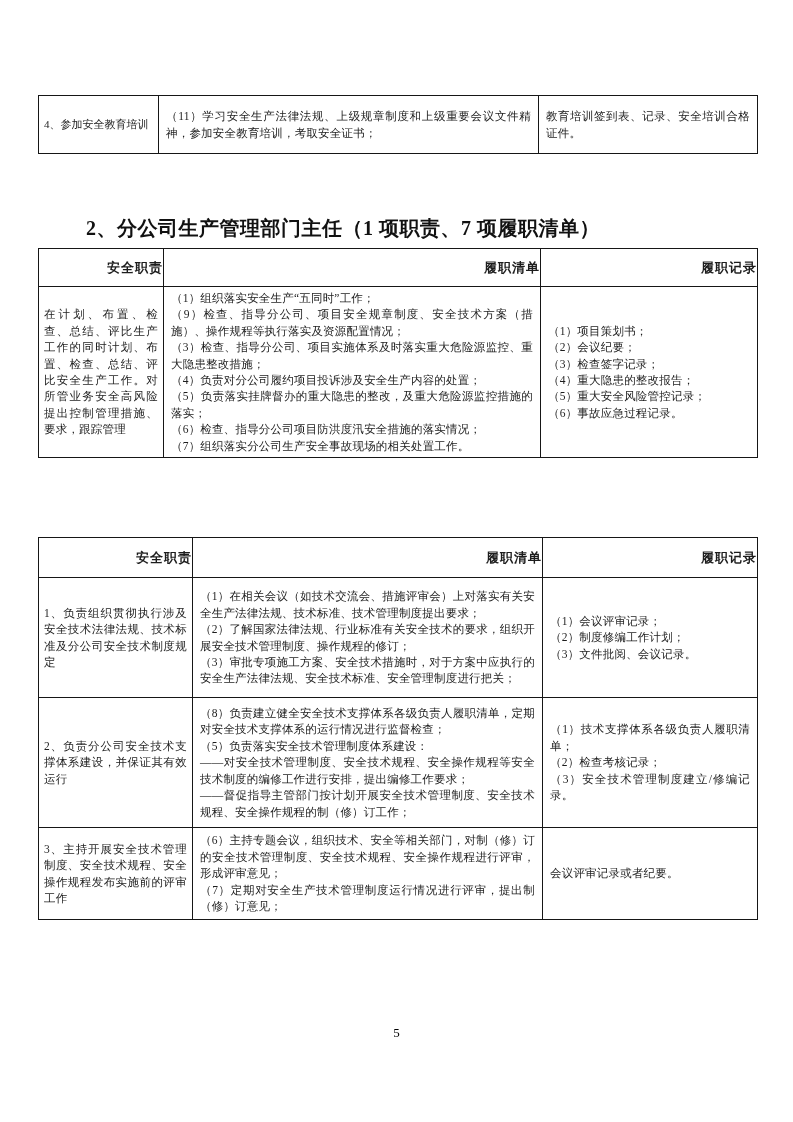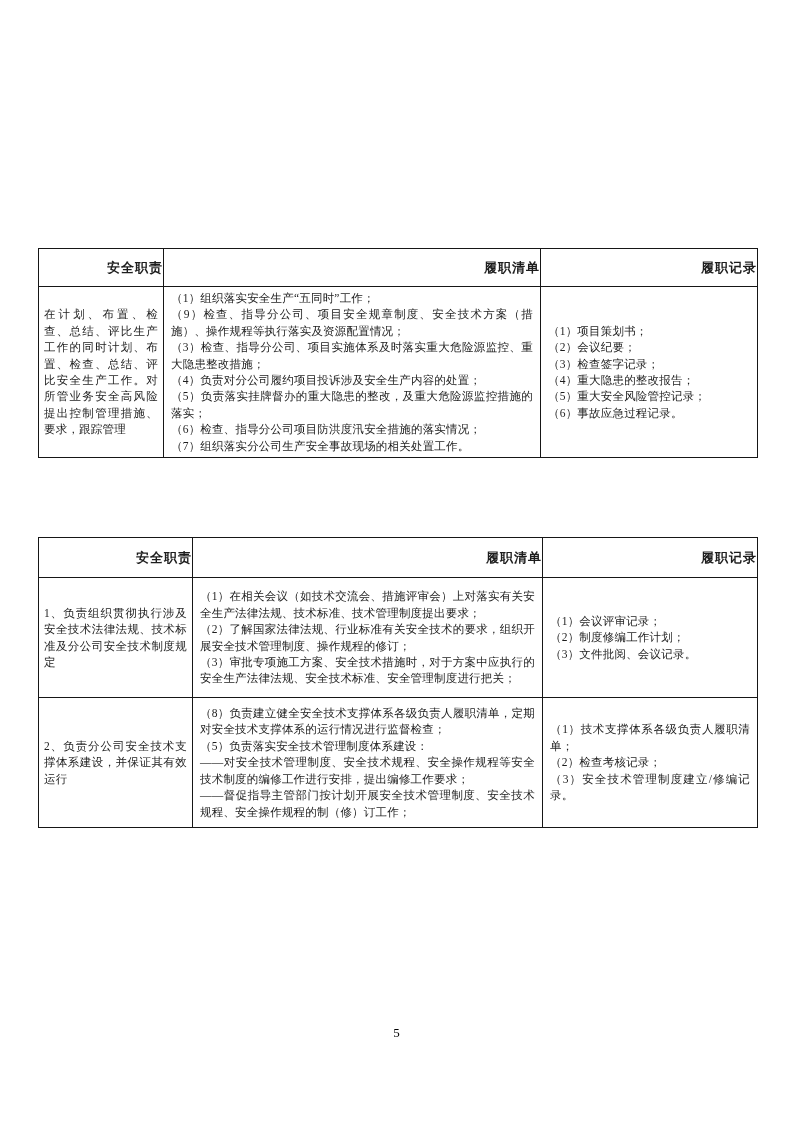--- a/index.html
+++ b/index.html
@@ -73,23 +73,35 @@
 
 <div class="page">
 
   <table class="tbl t1">
     <colgroup>
         <col class="c1">
         <col class="c2">
         <col class="c3">
       </colgroup>
     <tbody>
+      <tr class="ra">
+        <td class="duty">
+          <p class="cell-p">4、参加安全教育培训</p>
+        </td>
+        <td class="list">
+          <p class="cell-p">（11）学习安全生产法律法规、上级规章制度和上级重要会议文件精神，参加安全教育培训，考取安全证书；</p>
+        </td>
+        <td class="rec">
+          <p class="cell-p">教育培训签到表、记录、安全培训合格证件。</p>
+        </td>
+      </tr>
     </tbody>
   </table>
 
+  <div class="h-num h-mgr">2、分公司生产管理部门主任（1 项职责、7 项履职清单）</div>
 
   <table class="tbl t2">
     <colgroup>
         <col class="c1">
         <col class="c2">
         <col class="c3">
       </colgroup>
     <tbody>
       <tr class="hd">
         <th class="col-h">安全职责</th>
@@ -159,18 +171,30 @@
           <p class="cell-p">（5）负责落实安全技术管理制度体系建设：</p>
           <p class="cell-p">——对安全技术管理制度、安全技术规程、安全操作规程等安全技术制度的编修工作进行安排，提出编修工作要求；</p>
           <p class="cell-p">——督促指导主管部门按计划开展安全技术管理制度、安全技术规程、安全操作规程的制（修）订工作；</p>
         </td>
         <td class="rec">
           <p class="cell-p">（1）技术支撑体系各级负责人履职清单；</p>
           <p class="cell-p">（2）检查考核记录；</p>
           <p class="cell-p">（3）安全技术管理制度建立/修编记录。</p>
         </td>
       </tr>
+      <tr class="r3">
+        <td class="duty">
+          <p class="cell-p">3、主持开展安全技术管理制度、安全技术规程、安全操作规程发布实施前的评审工作</p>
+        </td>
+        <td class="list">
+          <p class="cell-p">（6）主持专题会议，组织技术、安全等相关部门，对制（修）订的安全技术管理制度、安全技术规程、安全操作规程进行评审，形成评审意见；</p>
+          <p class="cell-p">（7）定期对安全生产技术管理制度运行情况进行评审，提出制（修）订意见；</p>
+        </td>
+        <td class="rec">
+          <p class="cell-p">会议评审记录或者纪要。</p>
+        </td>
+      </tr>
     </tbody>
   </table>
 
   <div class="pageno">5</div>
 
 </div>
 
 </body></html>

